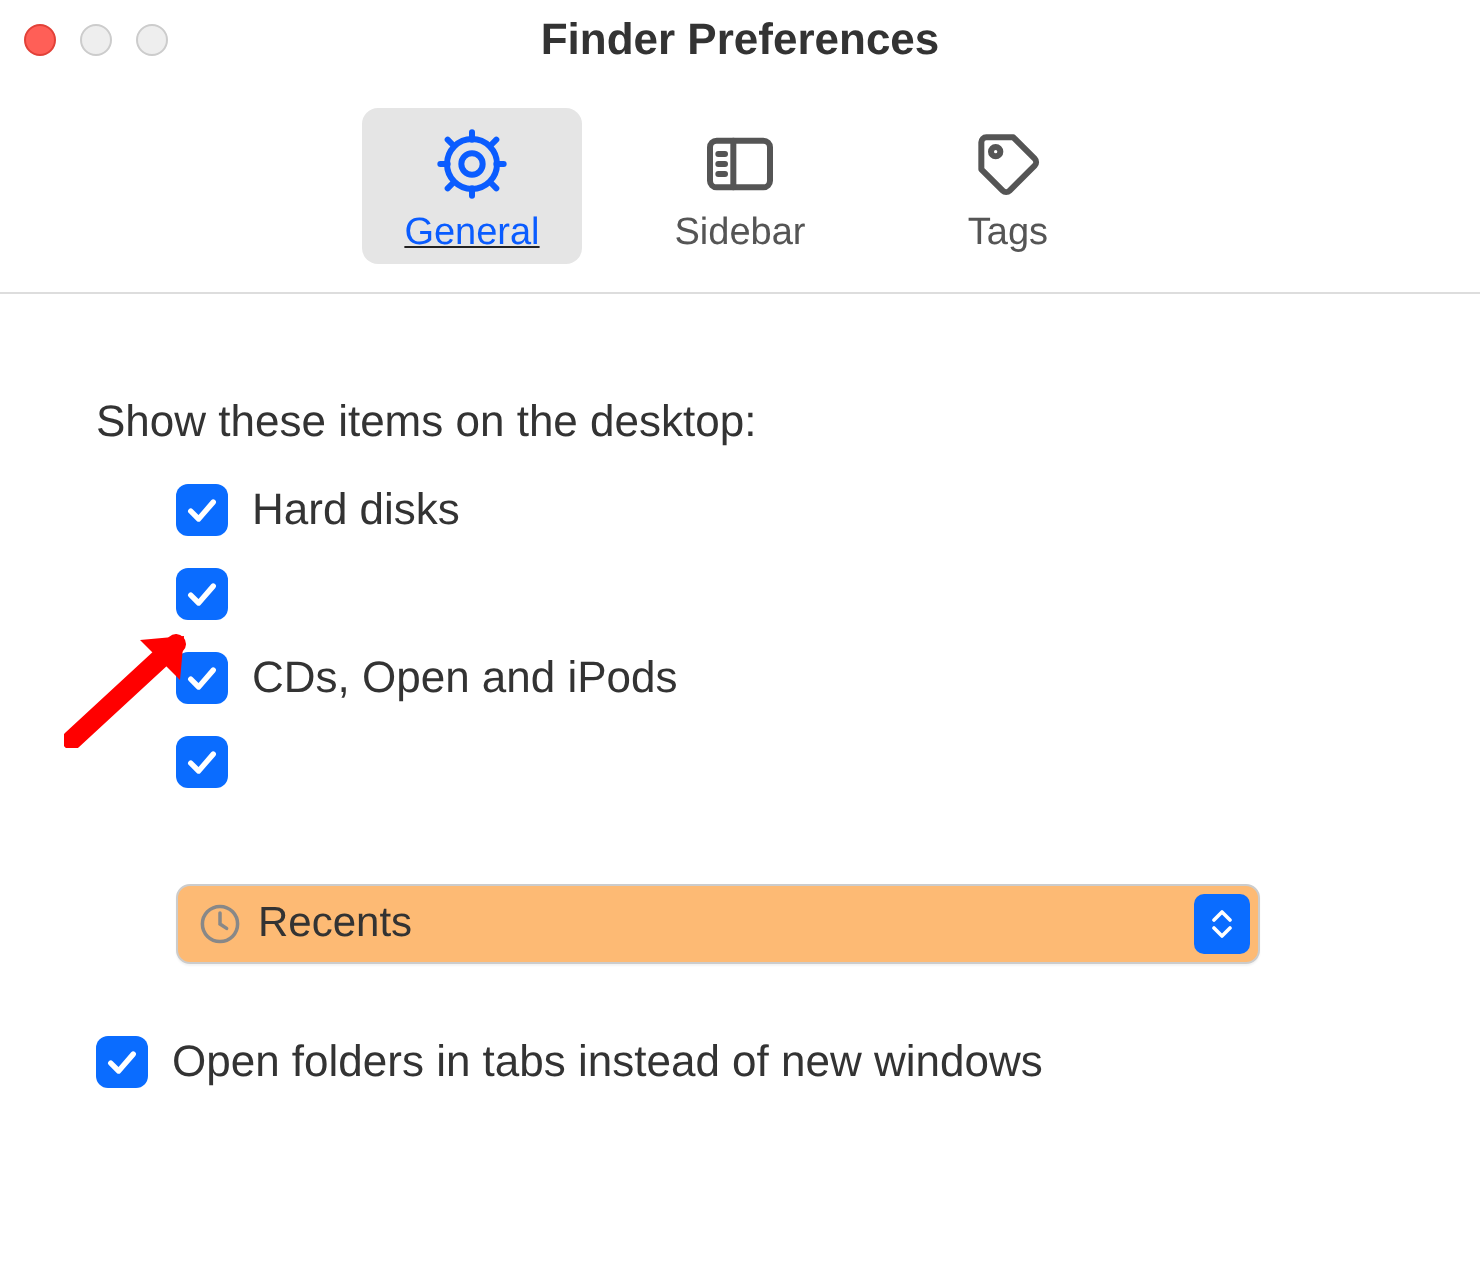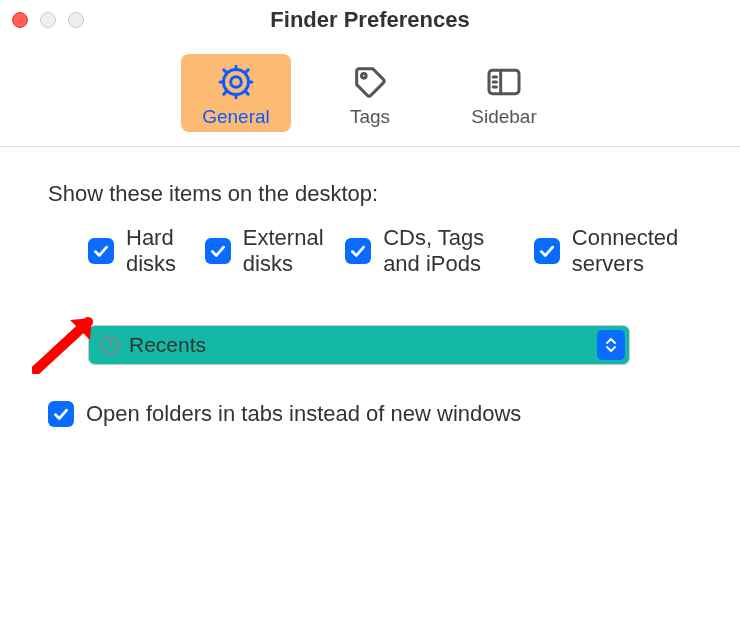--- a/index.html
+++ b/index.html
@@ -62,34 +62,35 @@
     display: flex;
     align-items: center;
     justify-content: center;
   }
   .tab .icon svg { width: 40px; height: 40px; }
   .tab .label {
     font-size: 19px;
     color: #555;
     margin-top: 2px;
   }
-  .tab.active { background: #fdba74; }
+  .tab.active { background: #e5e5e5; text-decoration: underline; }
   .tab.active .label { color: #0a5cff; }
   .content {
     padding: 34px 48px 0 48px;
   }
   .section-heading {
     font-size: 22px;
     color: #333;
     margin-bottom: 18px;
+    margin-top: 17px;
   }
   .checklist {
     padding-left: 40px;
     display: flex;
-    flex-direction: row;
+    flex-direction: column;
     gap: 16px;
     margin-bottom: 48px;
   }
   .check-row {
     display: flex;
     align-items: center;
     gap: 12px;
   }
   .check-row .lbl {
     font-size: 22px;
@@ -109,21 +110,21 @@
     padding-left: 40px;
     margin-top: 12px;
   }
   .popup {
     display: flex;
     align-items: center;
     width: 542px;
     height: 40px;
     border: 1px solid #ccc;
     border-radius: 7px;
-    background: #14b8a6;
+    background: #fdba74;
     box-shadow: 0 1px 1px rgba(0,0,0,0.05);
     position: relative;
     padding-left: 10px;
   }
   .popup .clock {
     width: 22px; height: 22px;
     margin-right: 8px;
     display: flex; align-items: center; justify-content: center;
   }
   .popup .plabel {
@@ -177,45 +178,45 @@
   <div class="toolbar">
     <div class="tab active">
       <div class="icon">
         <svg viewBox="0 0 24 24" fill="none" stroke="#0a5cff" stroke-width="1.8" stroke-linecap="round" stroke-linejoin="round">
           <circle cx="12" cy="12" r="3.2"></circle>
           <path d="M12 2.5v2.2M12 19.3v2.2M4.7 4.7l1.6 1.6M17.7 17.7l1.6 1.6M2.5 12h2.2M19.3 12h2.2M4.7 19.3l1.6-1.6M17.7 6.3l1.6-1.6"></path>
           <circle cx="12" cy="12" r="7.5"></circle>
         </svg>
       </div>
       <div class="label">General</div>
-    </div>
-
-    <div class="tab">
-      <div class="icon">
-        <svg viewBox="0 0 24 24" fill="none" stroke="#555" stroke-width="1.8" stroke-linecap="round" stroke-linejoin="round">
-          <path d="M20 12.5 12.5 20a1.5 1.5 0 0 1-2.1 0L4 13.6V5.5A1.5 1.5 0 0 1 5.5 4h8.1L20 10.4a1.5 1.5 0 0 1 0 2.1Z"></path>
-          <circle cx="8.3" cy="8.3" r="1.4"></circle>
-        </svg>
-      </div>
-      <div class="label">Tags</div>
     </div>
 
     <div class="tab">
       <div class="icon">
         <svg viewBox="0 0 24 24" fill="none" stroke="#555" stroke-width="1.8" stroke-linecap="round" stroke-linejoin="round">
           <rect x="3" y="5" width="18" height="14" rx="2"></rect>
           <line x1="10" y1="5" x2="10" y2="19"></line>
           <line x1="5.5" y1="9" x2="7.5" y2="9"></line>
           <line x1="5.5" y1="12" x2="7.5" y2="12"></line>
           <line x1="5.5" y1="15" x2="7.5" y2="15"></line>
         </svg>
       </div>
       <div class="label">Sidebar</div>
     </div>
 
+    <div class="tab">
+      <div class="icon">
+        <svg viewBox="0 0 24 24" fill="none" stroke="#555" stroke-width="1.8" stroke-linecap="round" stroke-linejoin="round">
+          <path d="M20 12.5 12.5 20a1.5 1.5 0 0 1-2.1 0L4 13.6V5.5A1.5 1.5 0 0 1 5.5 4h8.1L20 10.4a1.5 1.5 0 0 1 0 2.1Z"></path>
+          <circle cx="8.3" cy="8.3" r="1.4"></circle>
+        </svg>
+      </div>
+      <div class="label">Tags</div>
+    </div>
+
   </div>
 
   <div class="content">
 
     <div class="section-heading">Show these items on the desktop:</div>
 
     <div class="checklist">
       <div class="check-row">
         <div class="checkbox">
           <svg viewBox="0 0 16 16">
@@ -223,37 +224,35 @@
             </svg>
         </div>
         <span class="lbl">Hard disks</span>
       </div>
       <div class="check-row">
         <div class="checkbox">
           <svg viewBox="0 0 16 16">
               <path d="M3 8.5 6.5 12 13 4.5" fill="none" stroke="#fff" stroke-width="2.4" stroke-linecap="round" stroke-linejoin="round"></path>
             </svg>
         </div>
-        <span class="lbl">External disks</span>
-      </div>
-      <div class="check-row">
-        <div class="checkbox">
-          <svg viewBox="0 0 16 16">
-              <path d="M3 8.5 6.5 12 13 4.5" fill="none" stroke="#fff" stroke-width="2.4" stroke-linecap="round" stroke-linejoin="round"></path>
-            </svg>
-        </div>
-        <span class="lbl">CDs, Tags and iPods</span>
-      </div>
-      <div class="check-row">
-        <div class="checkbox">
-          <svg viewBox="0 0 16 16">
-              <path d="M3 8.5 6.5 12 13 4.5" fill="none" stroke="#fff" stroke-width="2.4" stroke-linecap="round" stroke-linejoin="round"></path>
-            </svg>
-        </div>
-        <span class="lbl">Connected servers</span>
+      </div>
+      <div class="check-row">
+        <div class="checkbox">
+          <svg viewBox="0 0 16 16">
+              <path d="M3 8.5 6.5 12 13 4.5" fill="none" stroke="#fff" stroke-width="2.4" stroke-linecap="round" stroke-linejoin="round"></path>
+            </svg>
+        </div>
+        <span class="lbl">CDs, Open and iPods</span>
+      </div>
+      <div class="check-row">
+        <div class="checkbox">
+          <svg viewBox="0 0 16 16">
+              <path d="M3 8.5 6.5 12 13 4.5" fill="none" stroke="#fff" stroke-width="2.4" stroke-linecap="round" stroke-linejoin="round"></path>
+            </svg>
+        </div>
       </div>
     </div>
 
 
     <div class="popup-row">
       <div class="popup">
         <div class="clock">
           <svg viewBox="0 0 20 20" fill="none" stroke="#888" stroke-width="1.6">
             <circle cx="10" cy="10" r="8"></circle>
             <path d="M10 5v5l3 2" stroke-linecap="round"></path>

